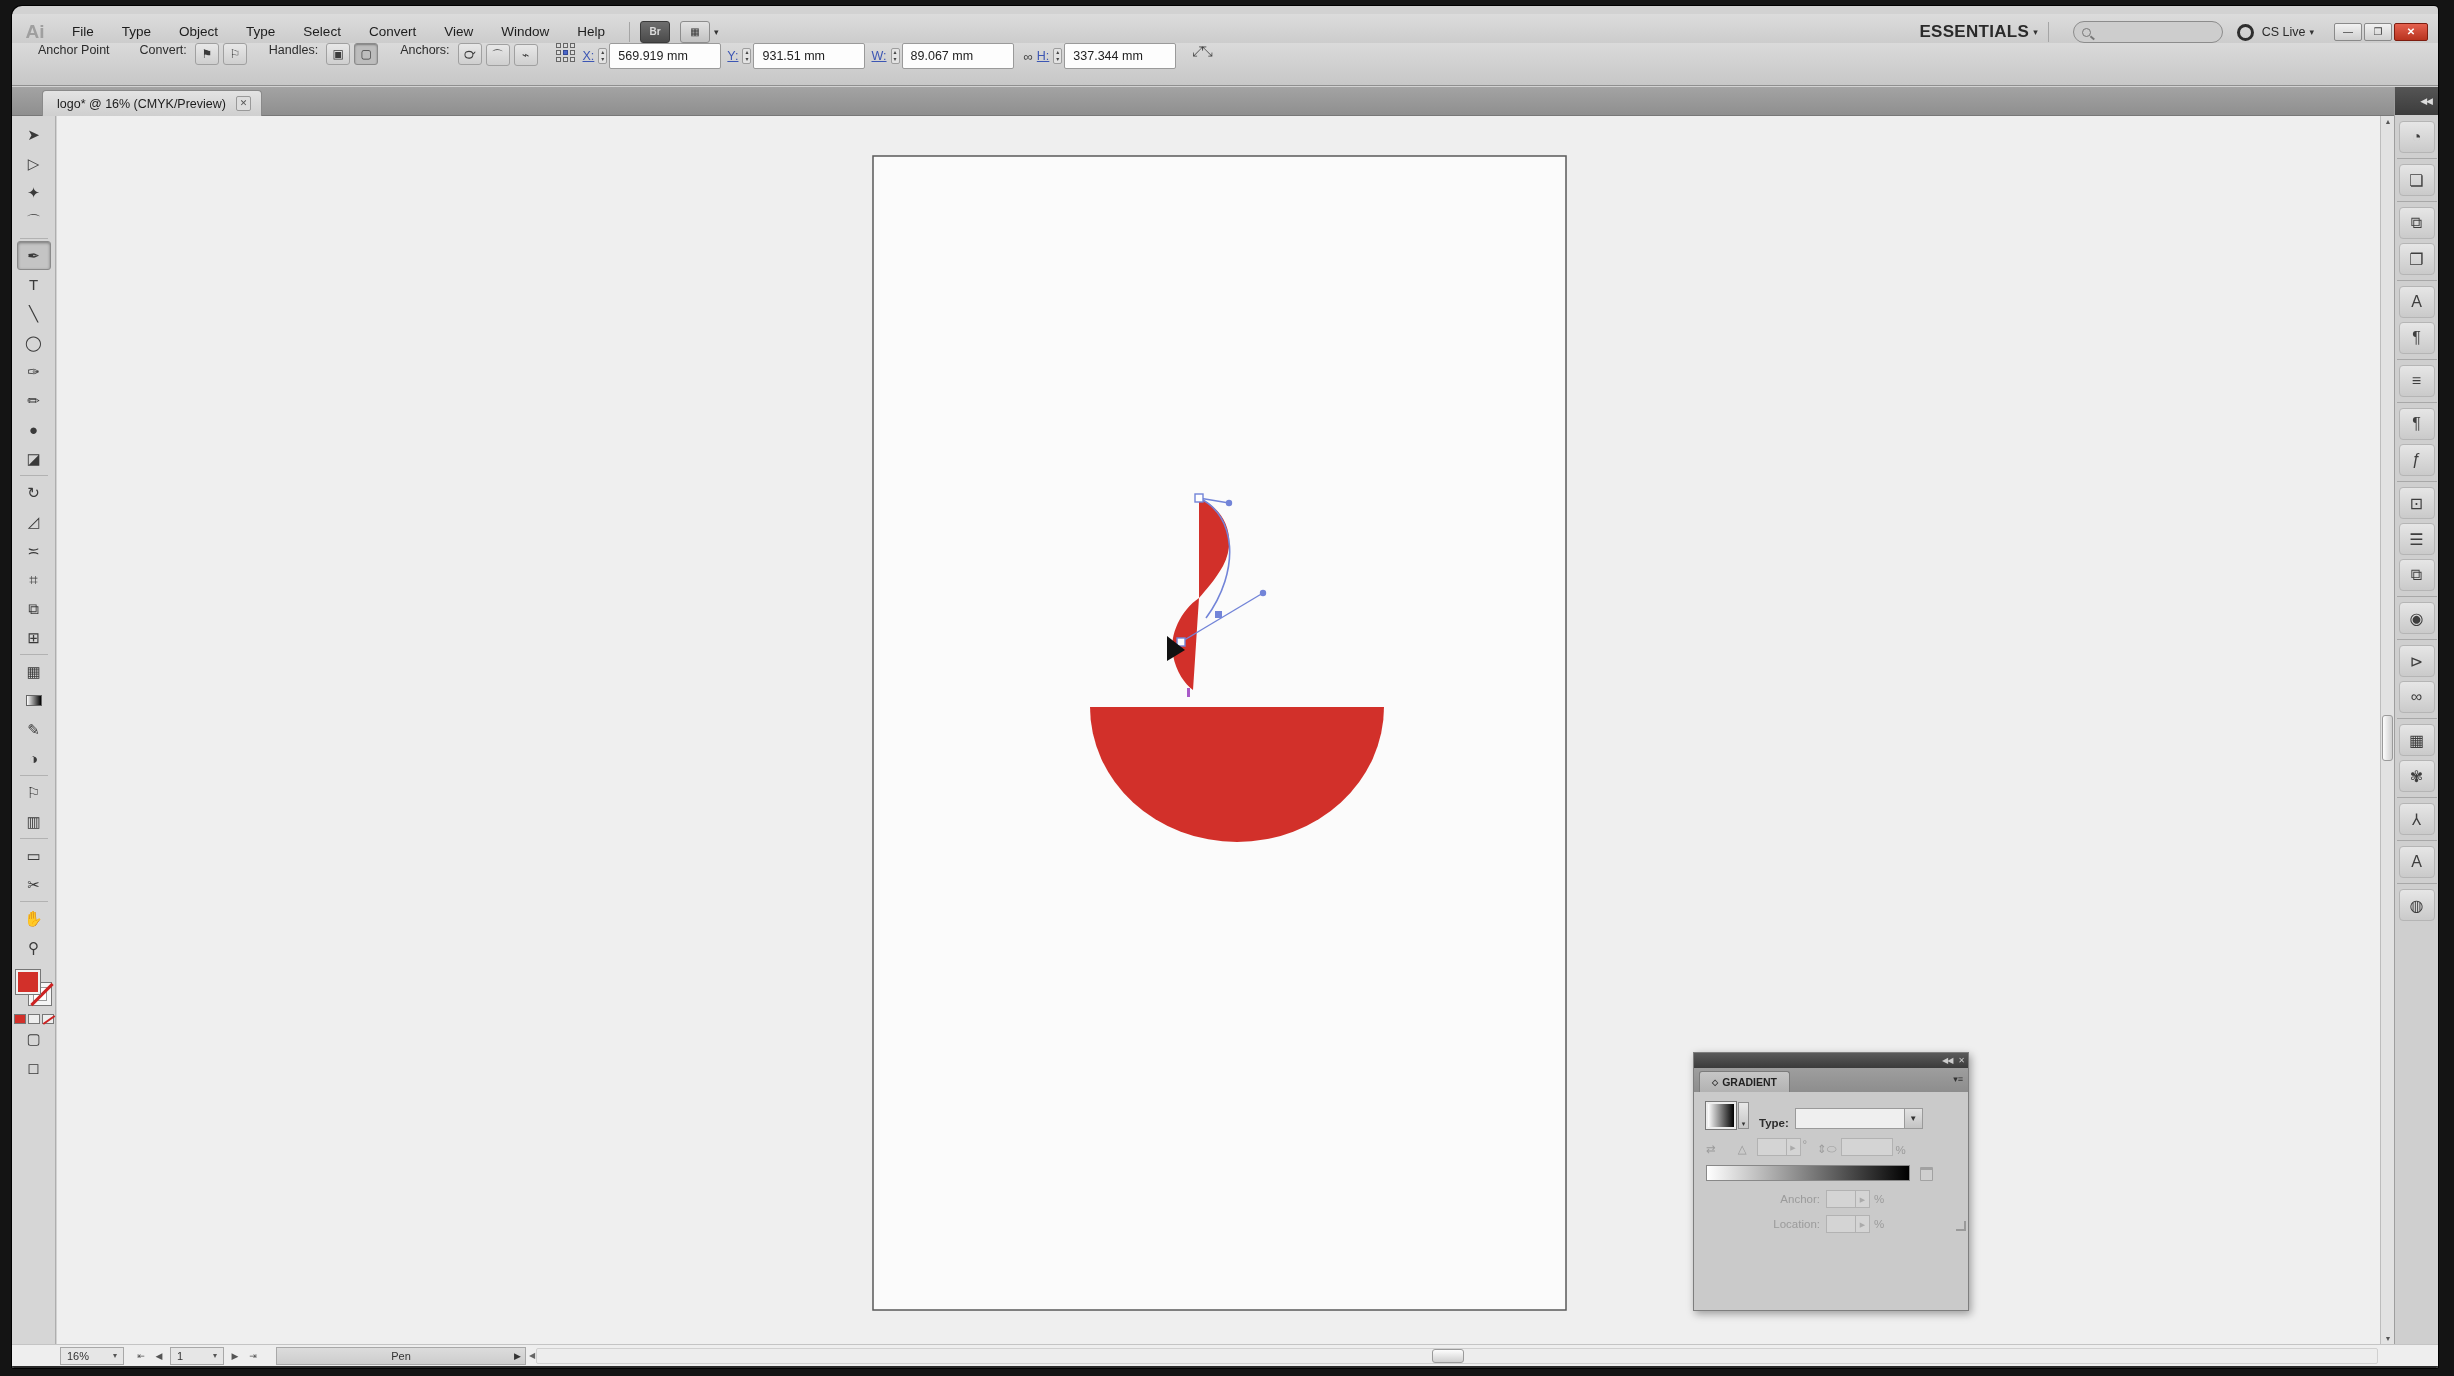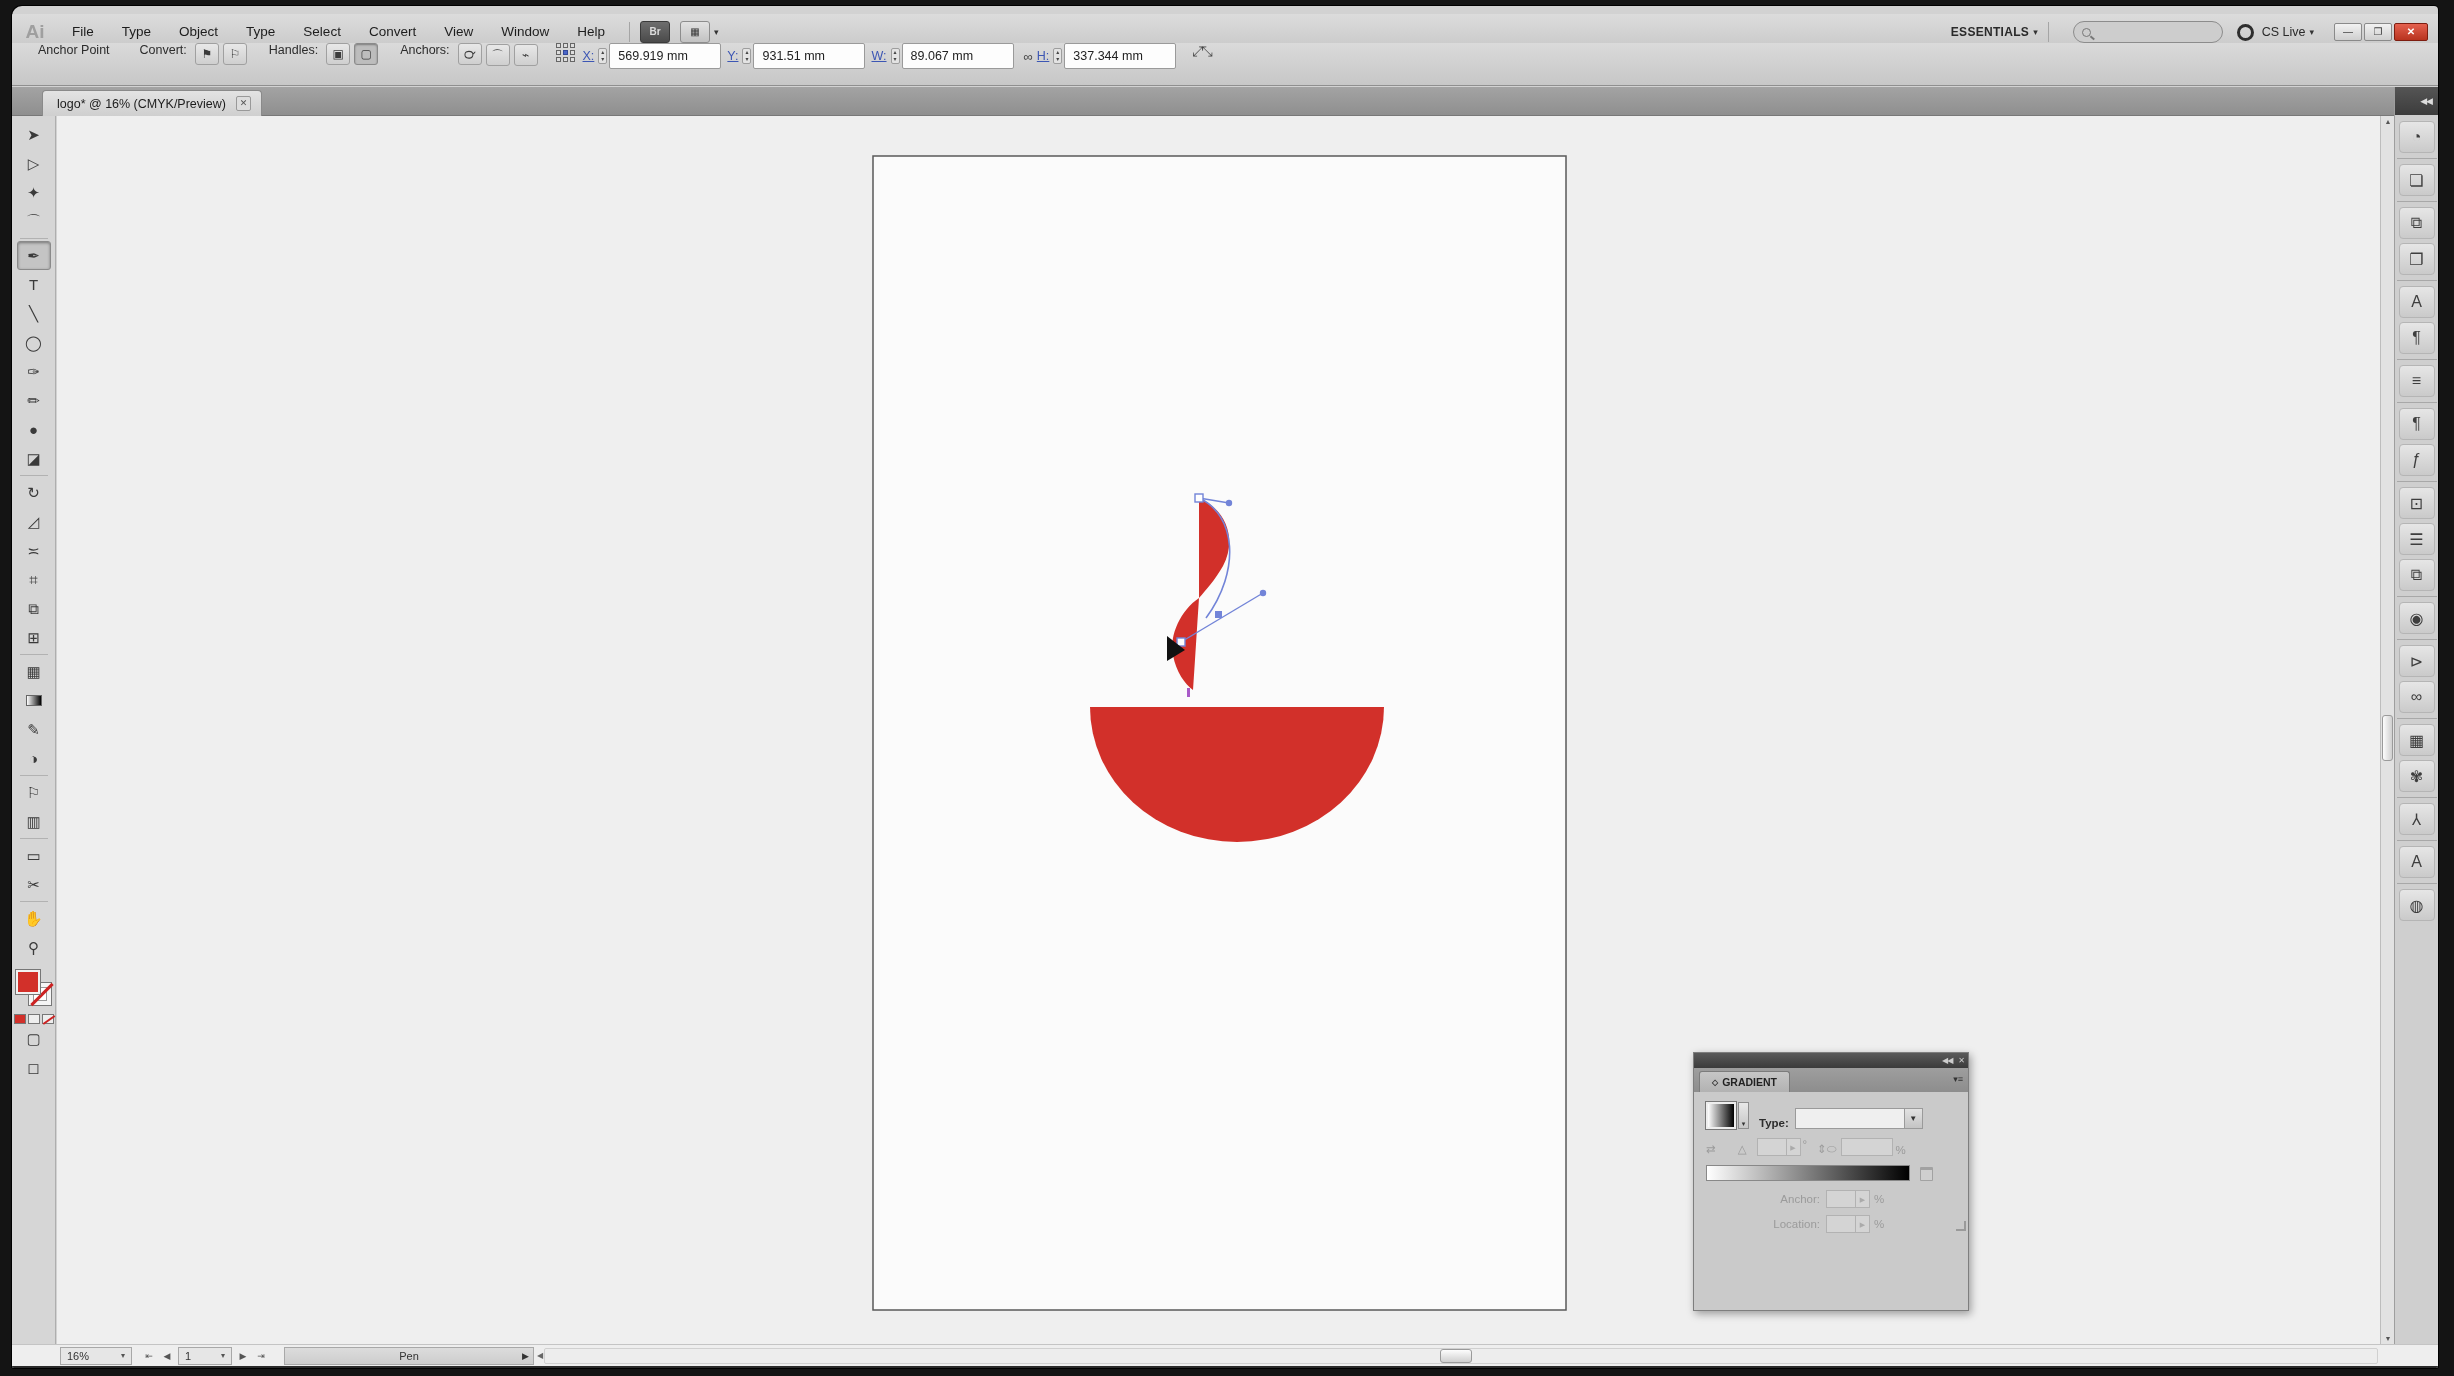--- a/index.html
+++ b/index.html
@@ -15,21 +15,21 @@
   .ai-logo { width:46px; text-align:center; font-size:19px; font-weight:bold; color:#9f9f9f; }
   .menu-items { display:flex; align-items:center; }
   .menu-item { padding:0 14px; font-size:13.5px; color:#1d1d1d; height:36px; line-height:36px; }
   .mb-sep { width:1px; height:20px; background:#a5a5a5; margin:0 10px; }
   .mb-btn { width:30px; height:22px; background:linear-gradient(#6e6e6e,#4a4a4a); border:1px solid #3a3a3a;
             border-radius:3px; color:#ddd; font-size:10px; font-weight:bold; text-align:center; line-height:20px; margin-right:10px;}
   .mb-arrange { width:30px; height:22px; background:linear-gradient(#e2e2e2,#c2c2c2); border:1px solid #8d8d8d; border-radius:3px;
                 display:flex; align-items:center; justify-content:center; font-size:10px; color:#333;}
   .mb-caret { font-size:9px; color:#333; margin-left:4px; }
   .mb-right { position:absolute; right:0; top:0; height:36px; display:flex; align-items:center; }
-  .workspace { font-size:12px; font-weight:bold; color:#2a2a2a; letter-spacing:.3px;padding-left:40px; }
+  .workspace { font-size:17px; font-weight:bold; color:#2a2a2a; letter-spacing:.3px;padding-left:40px; }
   .searchbox { width:150px; height:22px; margin:0 14px; background:#cdcdcd; border:1px solid #8c8c8c;
                border-radius:11px; display:flex; align-items:center; padding:0 8px; }
   .mag { width:9px; height:9px; border:1.5px solid #777; border-radius:50%; position:relative; }
   .mag::after { content:""; position:absolute; width:5px; height:1.5px; background:#777; left:7px; top:8px; transform:rotate(40deg); }
   .cslive-ball { width:17px; height:17px; border:3.5px solid #2e2e2e; border-radius:50%; margin-right:8px; }
   .cslive { font-size:12.5px; color:#2a2a2a; }
   .winbtns { display:flex; margin:0 10px 0 18px; }
   .winbtn { width:28px; height:18px; border:1px solid #8a8a8a; background:linear-gradient(#f2f2f2,#cfcfcf);
             font-size:10px; color:#444; text-align:center; line-height:16px; margin-left:2px; border-radius:2px;}
   .winbtn.close { width:34px; background:linear-gradient(#e4604e,#b8331f); color:#fff; font-weight:bold; border-color:#7e1d10;}
@@ -134,21 +134,21 @@
   .gp-slider { width:204px; height:16px; background:linear-gradient(90deg,#ffffff,#000000); border:1px solid #888; }
   .gp-trash { width:13px; height:14px; border:1px solid #a2a2a2; border-top:3px solid #a2a2a2; border-radius:1px; margin-left:10px; background:#cfcfcf; }
   .gp-lrow { display:flex; align-items:center; margin:7px 0 0 58px; }
   .gp-lrow .lab { width:56px; text-align:right; margin-right:6px; }
   .gp-grip { position:absolute; right:2px; bottom:2px; width:10px; height:10px;
              border-right:2px solid #9a9a9a; border-bottom:2px solid #9a9a9a; transform:rotate(0deg); }
 
   
   .statusbar { position:absolute; left:0; bottom:2px; width:100%; height:22px; background:#eeeeee;
                border-top:1px solid #c4c4c4; display:flex; align-items:center; font-size:11px; color:#333; }
-  .sb-zoom { width:72px; height:18px; margin-left:48px; background:#e6e6e6; border:1px solid #a8a8a8;
+  .sb-zoom { width:64px; height:18px; margin-left:48px; background:#e6e6e6; border:1px solid #a8a8a8;
              display:flex; align-items:center; padding:0 6px; }
   .sb-zoom .car { margin-left:auto; font-size:8px; color:#555; }
   .sb-nav { display:flex; align-items:center; margin-left:8px; }
   .sb-nav .nbtn { width:18px; text-align:center; font-size:9px; color:#555; }
   .sb-pg { width:54px; height:18px; background:#e6e6e6; border:1px solid #a8a8a8; display:flex; align-items:center; padding:0 6px; margin:0 2px;}
   .sb-pg .car { margin-left:auto; font-size:8px; color:#555; }
   .sb-tool { width:250px; height:18px; margin-left:14px; background:linear-gradient(#dcdcdc,#cdcdcd); border:1px solid #a8a8a8;
              display:flex; align-items:center; justify-content:center; position:relative; }
   .sb-tool .tbtn { position:absolute; right:4px; font-size:9px; color:#333; }
   .hscroll { position:relative; flex:1; height:16px; margin:0 60px 0 10px; background:#ededed; border:1px solid #d0d0d0; border-radius:2px;}

